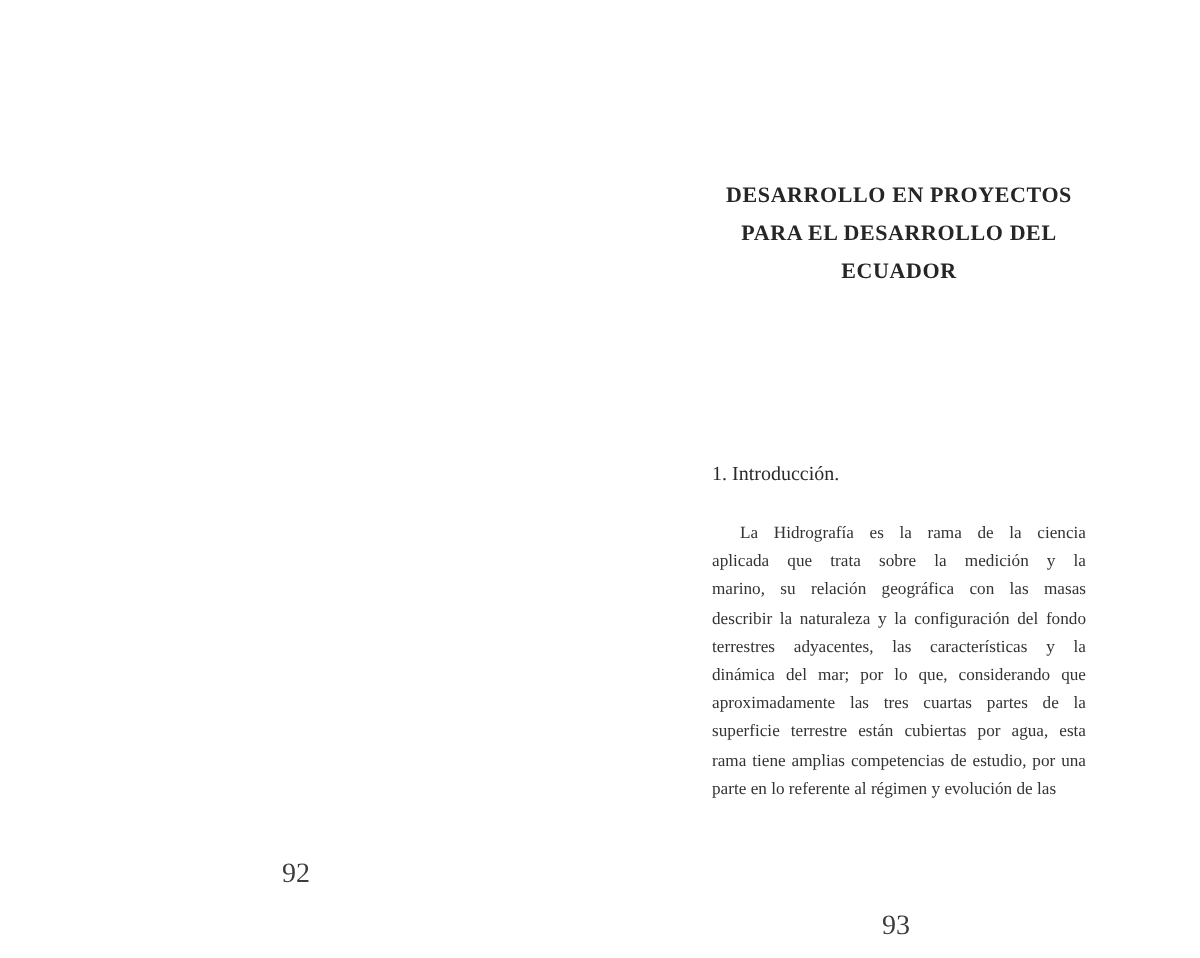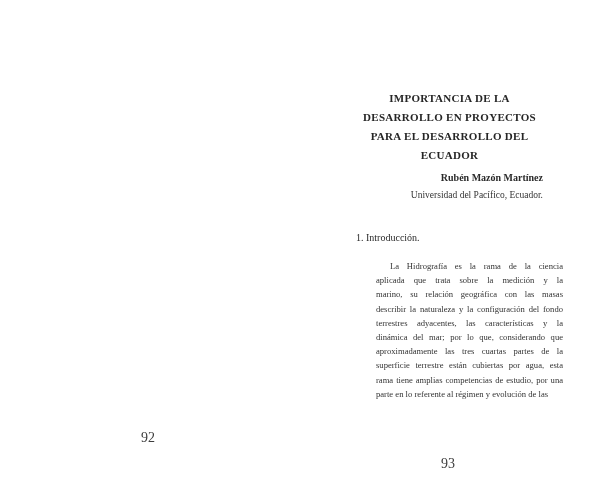--- a/index.html
+++ b/index.html
@@ -55,21 +55,21 @@
     top: 231px;
     width: 187px;
     text-align: left;
     font-weight: normal;
     font-size: 10px;
     line-height: 14px;
     color: #2a2a2a;
   }
   .paragraph {
     position: absolute;
-    left: 376px;
+    left: 356px;
     top: 259px;
     width: 187px;
     font-size: 8.6px;
     color: #333333;
   }
   .body-line {
     line-height: 14.2px;
     height: 14.2px;
     text-align: justify;
     text-align-last: justify;
@@ -94,29 +94,26 @@
   .page-num.right { left: 398px; margin-top: 26px; }
 </style>
 </head>
 <body>
 
 <div class="canvas">
 
   <div class="page-num left">92</div>
 
   <div class="title-block">
-    <div>IMPORTANCIA DE LA</div>
     <div>DESARROLLO EN PROYECTOS</div>
     <div>PARA EL DESARROLLO DEL</div>
     <div>ECUADOR</div>
   </div>
 
-  <div class="author">Rubén Mazón Martínez</div>
 
-  <div class="affiliation">Universidad del Pacífico, Ecuador.</div>
 
   <div class="section-heading">1. Introducción.</div>
 
   <div class="paragraph">
     <div class="body-line first">La Hidrografía es la rama de la ciencia</div>
     <div class="body-line">aplicada que trata sobre la medición y la</div>
     <div class="body-line">marino, su relación geográfica con las masas</div>
     <div class="body-line">describir la naturaleza y la configuración del fondo</div>
     <div class="body-line">terrestres adyacentes, las características y la</div>
     <div class="body-line">dinámica del mar; por lo que, considerando que</div>

